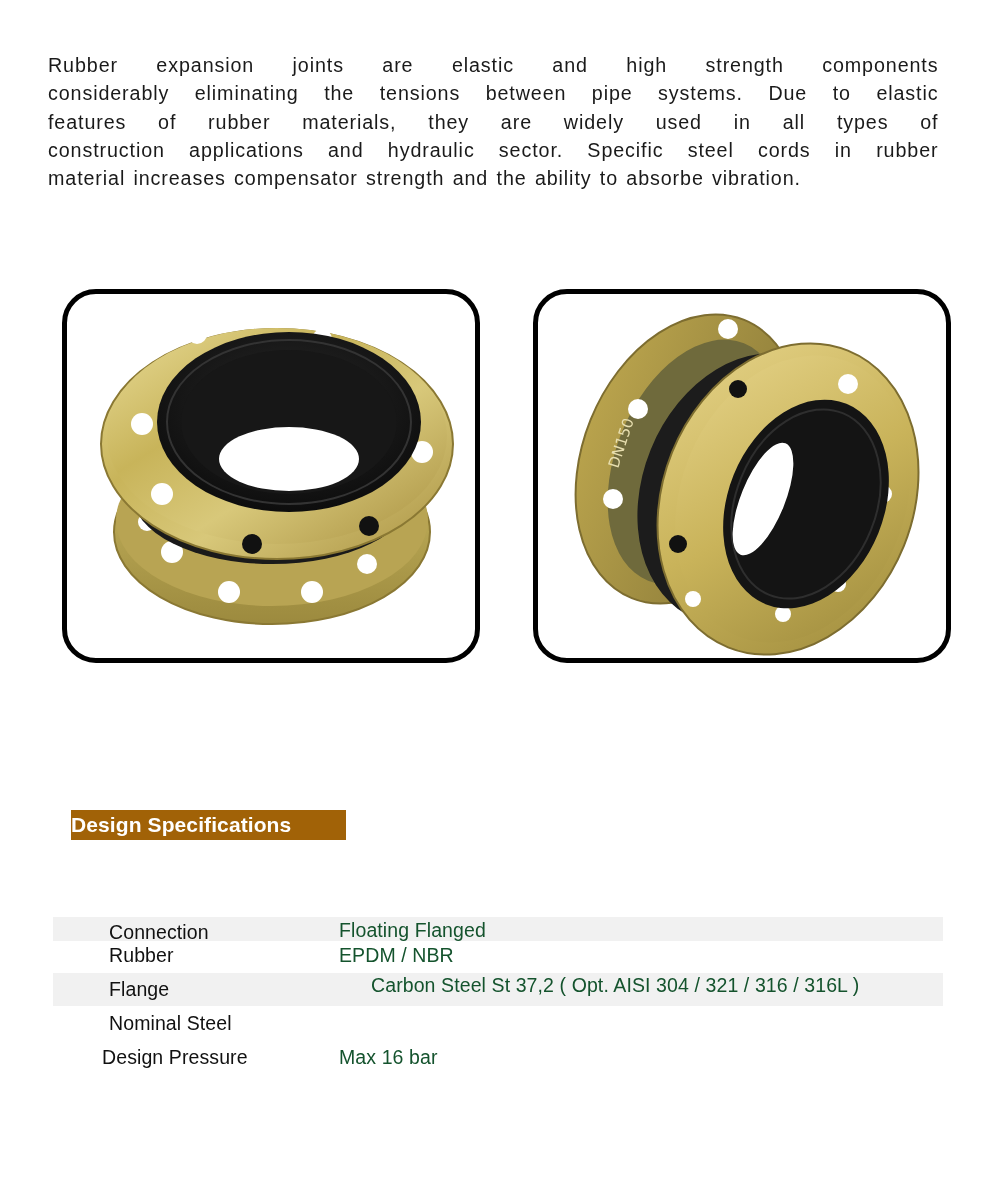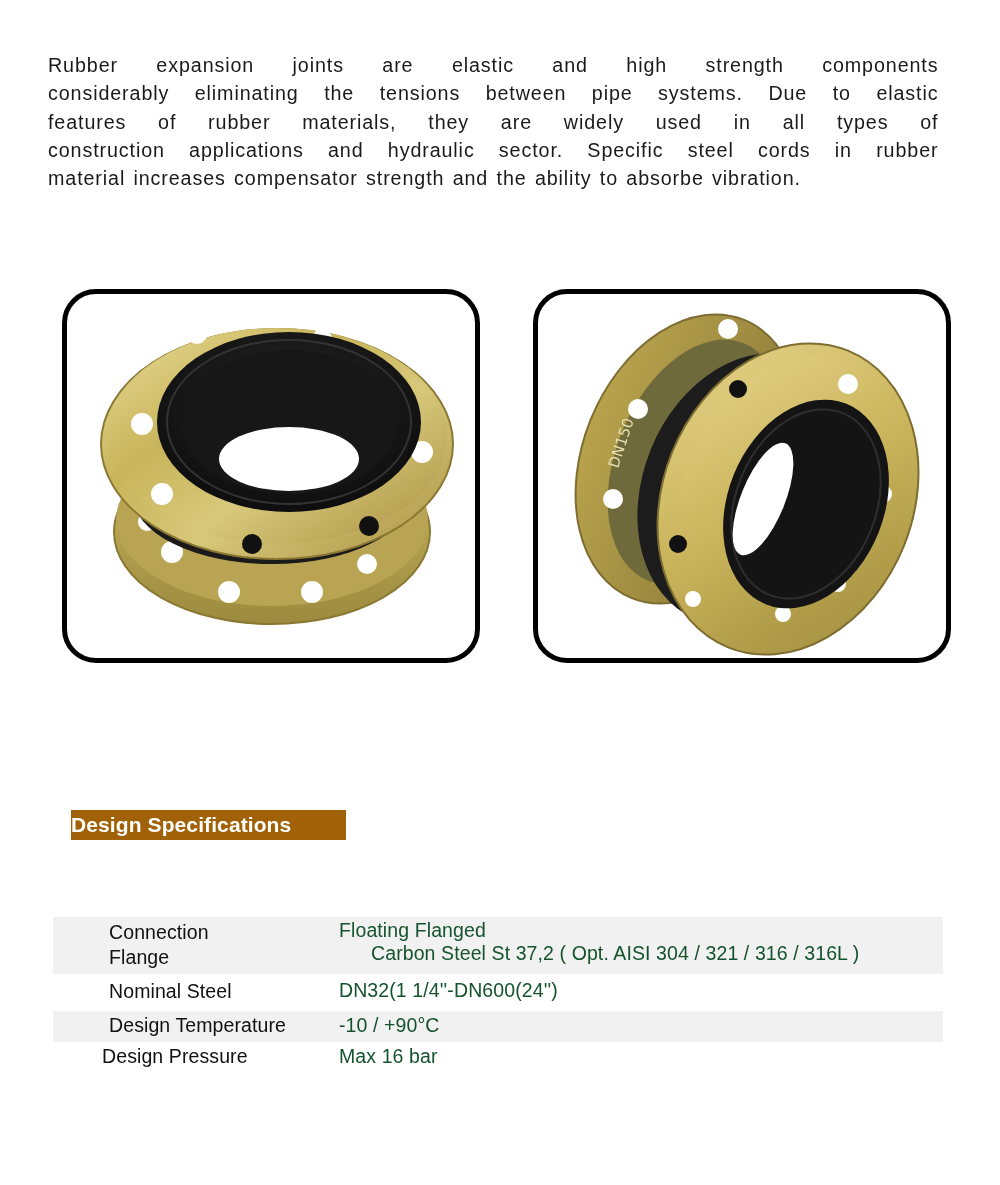--- a/index.html
+++ b/index.html
@@ -138,29 +138,28 @@
   </svg>
 </div>
 
 <div class="section-banner">Design Specifications</div>
 
 <div class="spec-table">
   <div class="spec-row shaded" style="height:24px;">
     <span class="spec-label" style="top:4px;">Connection</span>
     <span class="spec-value" style="top:2px;">Floating Flanged</span>
   </div>
+  <div class="spec-row" style="height:32px;">
+    <span class="spec-label" style="top:3px;">Rubber</span>
+    <span class="spec-value" style="top:3px;">EPDM / NBR</span>
+  </div>
   <div class="spec-row shaded" style="height:33px;">
     <span class="spec-label" style="top:5px;">Flange</span>
     <span class="spec-value" style="top:1px;margin-left:32px;">Carbon Steel St 37,2 ( Opt. AISI 304 / 321 / 316 / 316L )</span>
   </div>
   <div class="spec-row" style="height:37px;">
     <span class="spec-label" style="top:6px;">Nominal Steel</span>
-    <span class="spec-value" style="top:5px;">DN32(1 1/4''-DN600(24'')</span>
-  </div>
-  <div class="spec-row shaded" style="height:31px;">
-    <span class="spec-label" style="top:3px;">Design Temperature</span>
-    <span class="spec-value" style="top:3px;">-10 / +90°C</span>
   </div>
   <div class="spec-row" style="height:32px;">
     <span class="spec-label" style="top:3px;left:49px;">Design Pressure</span>
     <span class="spec-value" style="top:3px;text-align:center;">Max 16 bar</span>
   </div>
 </div>
 
 </body></html>

